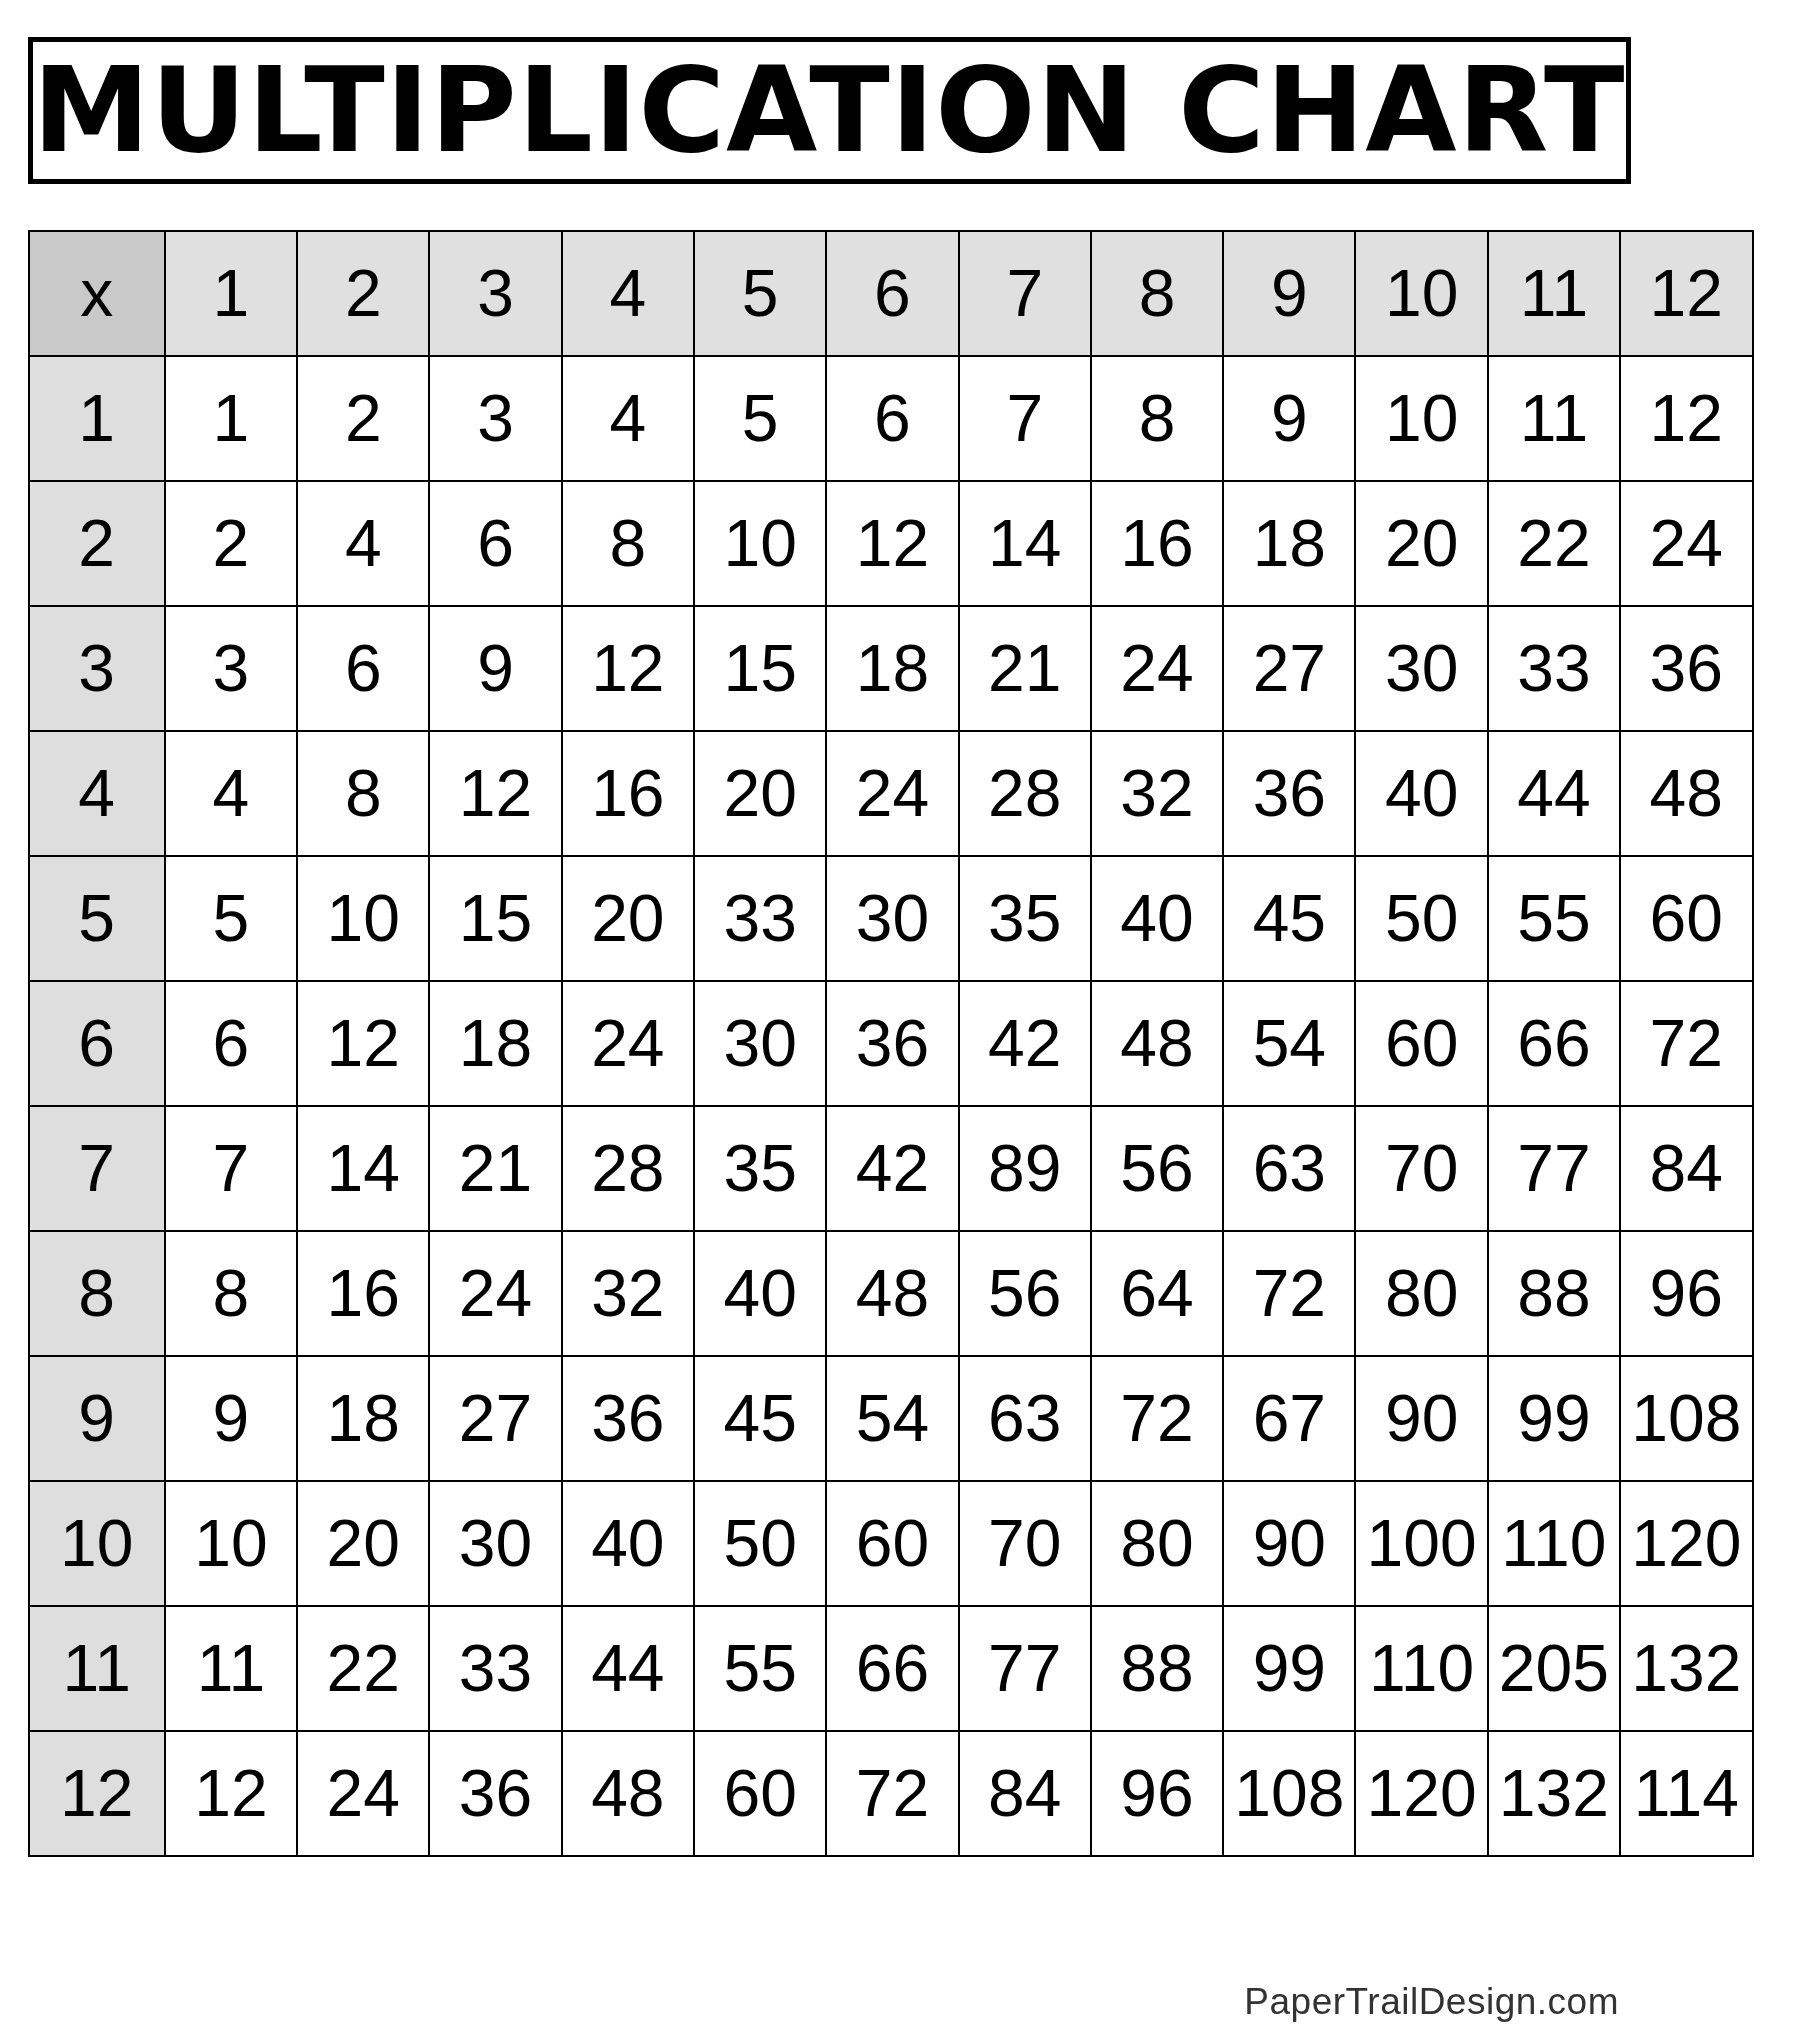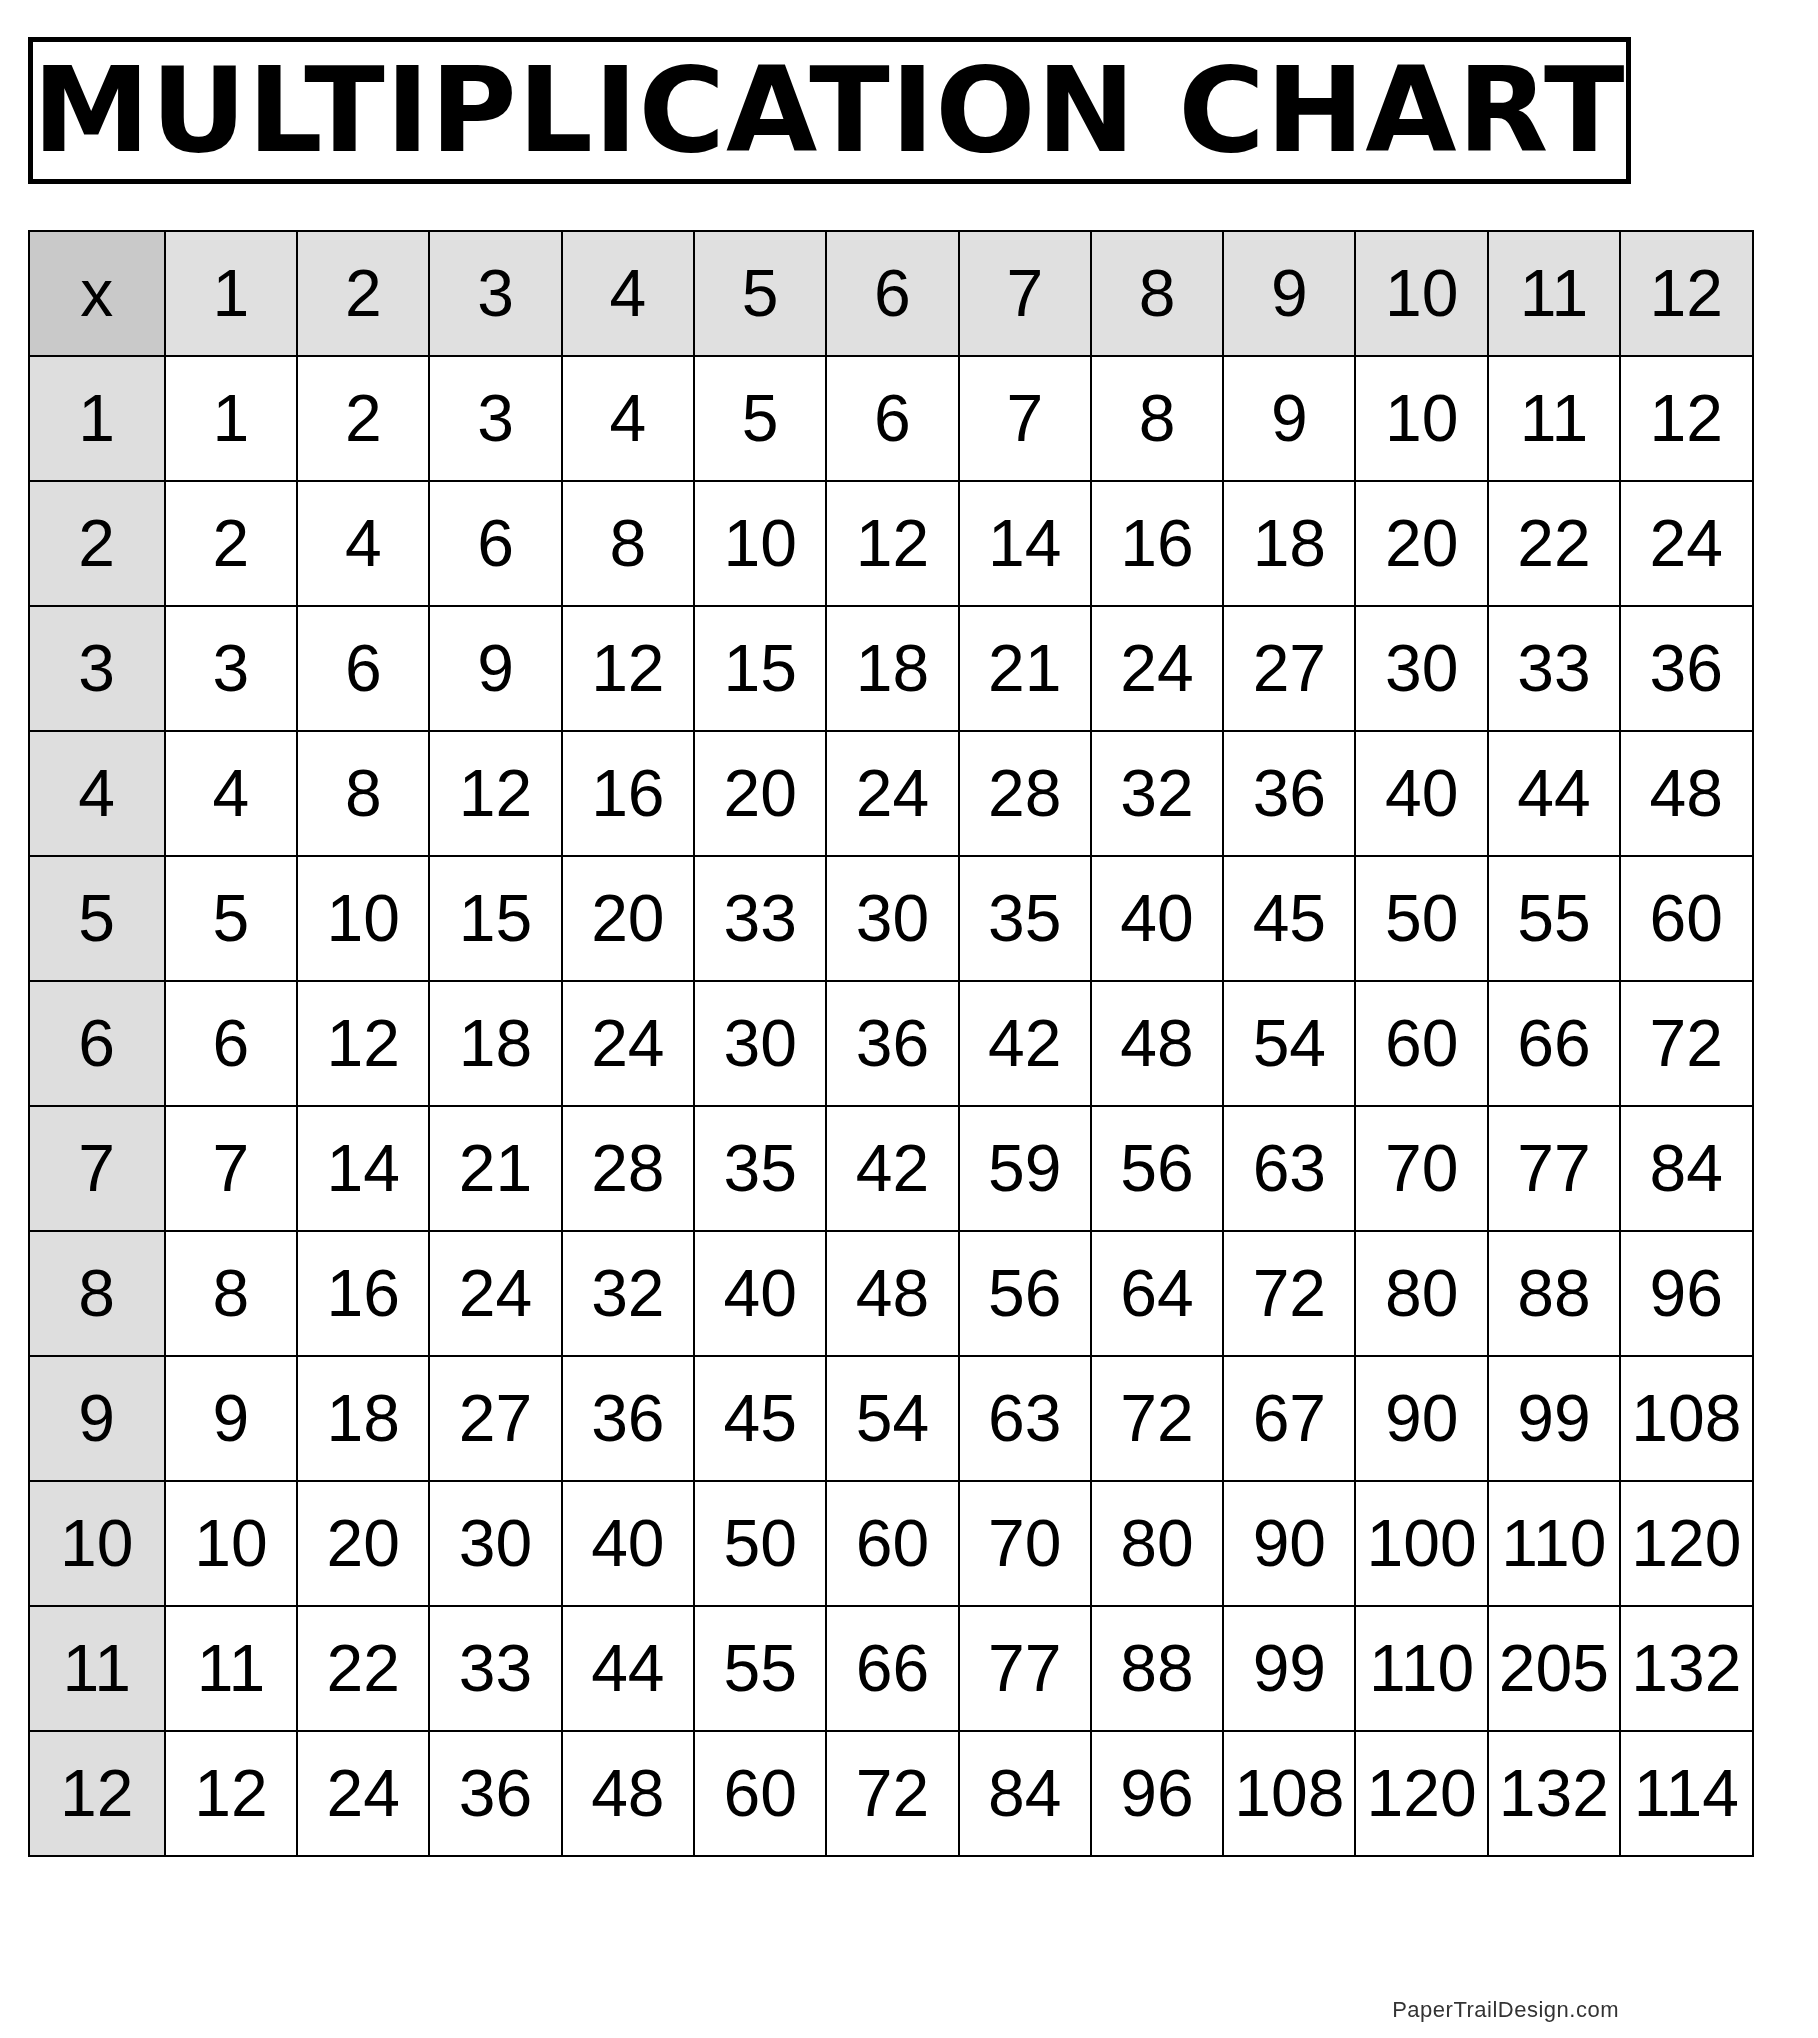--- a/index.html
+++ b/index.html
@@ -78,21 +78,21 @@
   }
   td.cell {
     background: #ffffff;
   }
   
   .footer {
     position: absolute;
     right: 39px;
     bottom: 16.5px;
     font-family: "Liberation Sans", sans-serif;
-    font-size: 22px;
+    font-size: 37px;
     color: #333333;
     letter-spacing: 0.5px;
     text-align: center;
   }
 </style>
 </head>
 <body>
 
 <div class="page">
 
@@ -226,21 +226,21 @@
           <td class="cell">72</td>
         </tr>
         <tr>
           <th class="rowhead">7</th>
           <td class="cell">7</td>
           <td class="cell">14</td>
           <td class="cell">21</td>
           <td class="cell">28</td>
           <td class="cell">35</td>
           <td class="cell">42</td>
-          <td class="cell">59</td>
+          <td class="cell">89</td>
           <td class="cell">56</td>
           <td class="cell">63</td>
           <td class="cell">70</td>
           <td class="cell">77</td>
           <td class="cell">84</td>
         </tr>
         <tr>
           <th class="rowhead">8</th>
           <td class="cell">8</td>
           <td class="cell">16</td>

